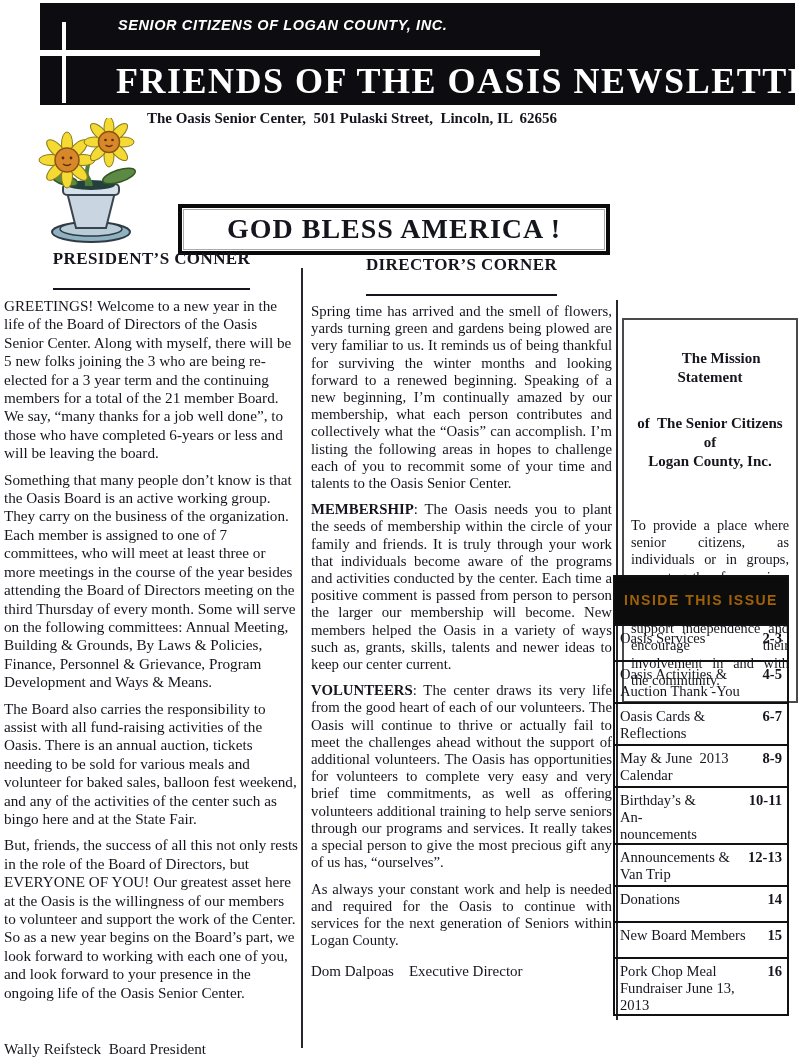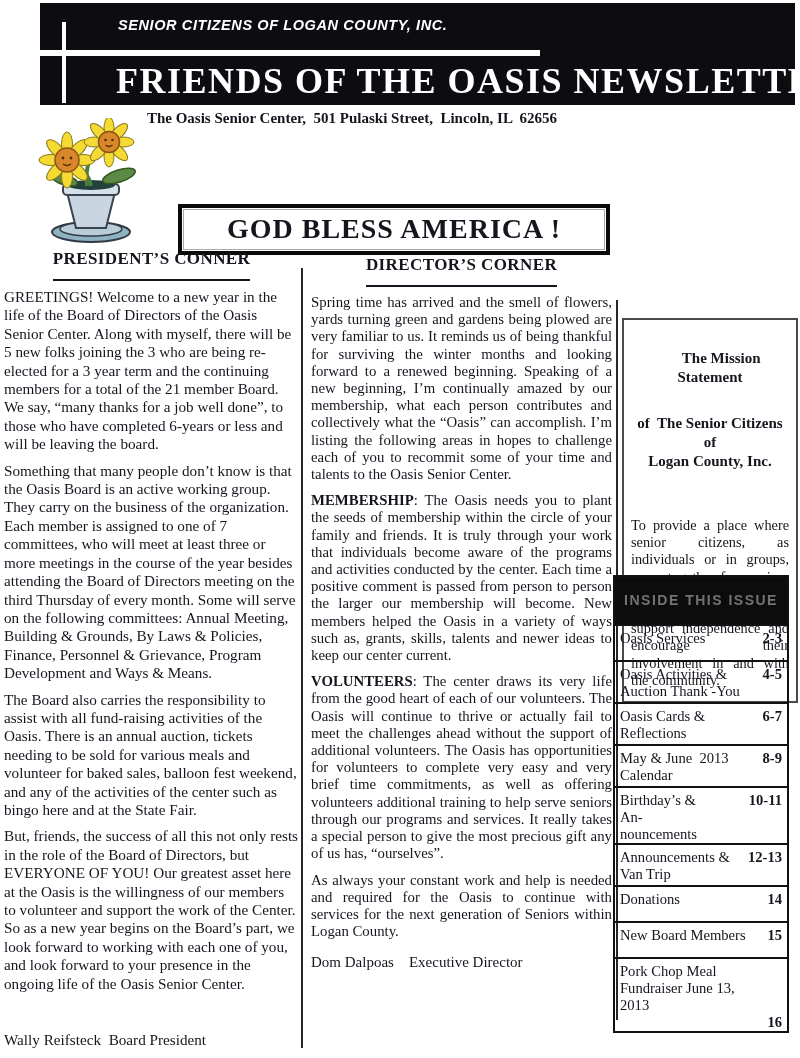--- a/index.html
+++ b/index.html
@@ -30,40 +30,40 @@
   .sunflower{position:absolute;left:33px;top:118px;}
 
   
   .col-left{position:absolute;left:4px;top:249px;width:295px;}
   .col-mid{position:absolute;left:311px;top:255px;width:301px;}
   .divider1{position:absolute;left:301px;top:268px;width:2px;height:780px;background:#26262c;}
   .divider2{position:absolute;left:616px;top:300px;width:2px;height:720px;background:#26262c;}
 
   .col-head{text-align:center;margin-bottom:7px;}
   .col-head span{display:inline-block;font-weight:bold;font-size:17px;letter-spacing:.4px;
-                 border-bottom:2px solid #15151e;padding-bottom:10px;}
+                 border-bottom:2px solid #15151e;padding-bottom:19px;}
   .col-left p{margin:0 0 8px;font-size:15.2px;line-height:18.4px;text-align:left;}
   .col-mid p{margin:0 0 9px;font-size:14.8px;line-height:17.2px;text-align:justify;}
   .sig-left{margin-top:38px;font-size:15.2px;white-space:pre-wrap;}
   .sig-mid{margin-top:14px;font-size:15px;white-space:pre-wrap;}
   b.lead{font-weight:bold;}
 
   
   .mission{position:absolute;left:622px;top:318px;width:158px;border:2px solid #4a4a4a;padding:10px 7px 12px;}
   .mission-title{font-weight:bold;font-size:15px;line-height:19px;text-align:center;white-space:pre-wrap;}
   .mission-title .t2{display:block;margin-top:8px;}
   .mission-body{margin-top:8px;font-size:14.3px;line-height:17.2px;text-align:justify;}
 
   .toc{position:absolute;left:613px;top:575px;width:172px;border:2px solid #111;}
-  .toc-header{background:#0c0c0c;color:#737373;font-family:"Liberation Sans",sans-serif;font-weight:bold;
+  .toc-header{background:#0c0c0c;color:#a16207;font-family:"Liberation Sans",sans-serif;font-weight:bold;
               font-size:14px;letter-spacing:1.5px;text-align:center;height:47px;line-height:47px;}
   .toc-row{display:flex;border-top:2px solid #111;padding:4px 5px 0 5px;font-size:14.6px;line-height:17px;box-sizing:border-box;}
   .toc-row .t{flex:1;white-space:pre-wrap;}
   .toc-row .pg{font-weight:bold;margin-left:4px;text-align:right;}
-  .h1{min-height:36px;} .h2{min-height:42px;} .h3{min-height:50px;flex-direction:column;}
+  .h1{min-height:36px;} .h2{min-height:42px;} .h3{min-height:50px;}
 </style>
 </head>
 <body>
 
 <div class="page">
 
   <div class="bar1">
     <div class="bar1-text">SENIOR CITIZENS OF LOGAN COUNTY, INC.</div>
   </div>
   <div class="hjoin"></div>

